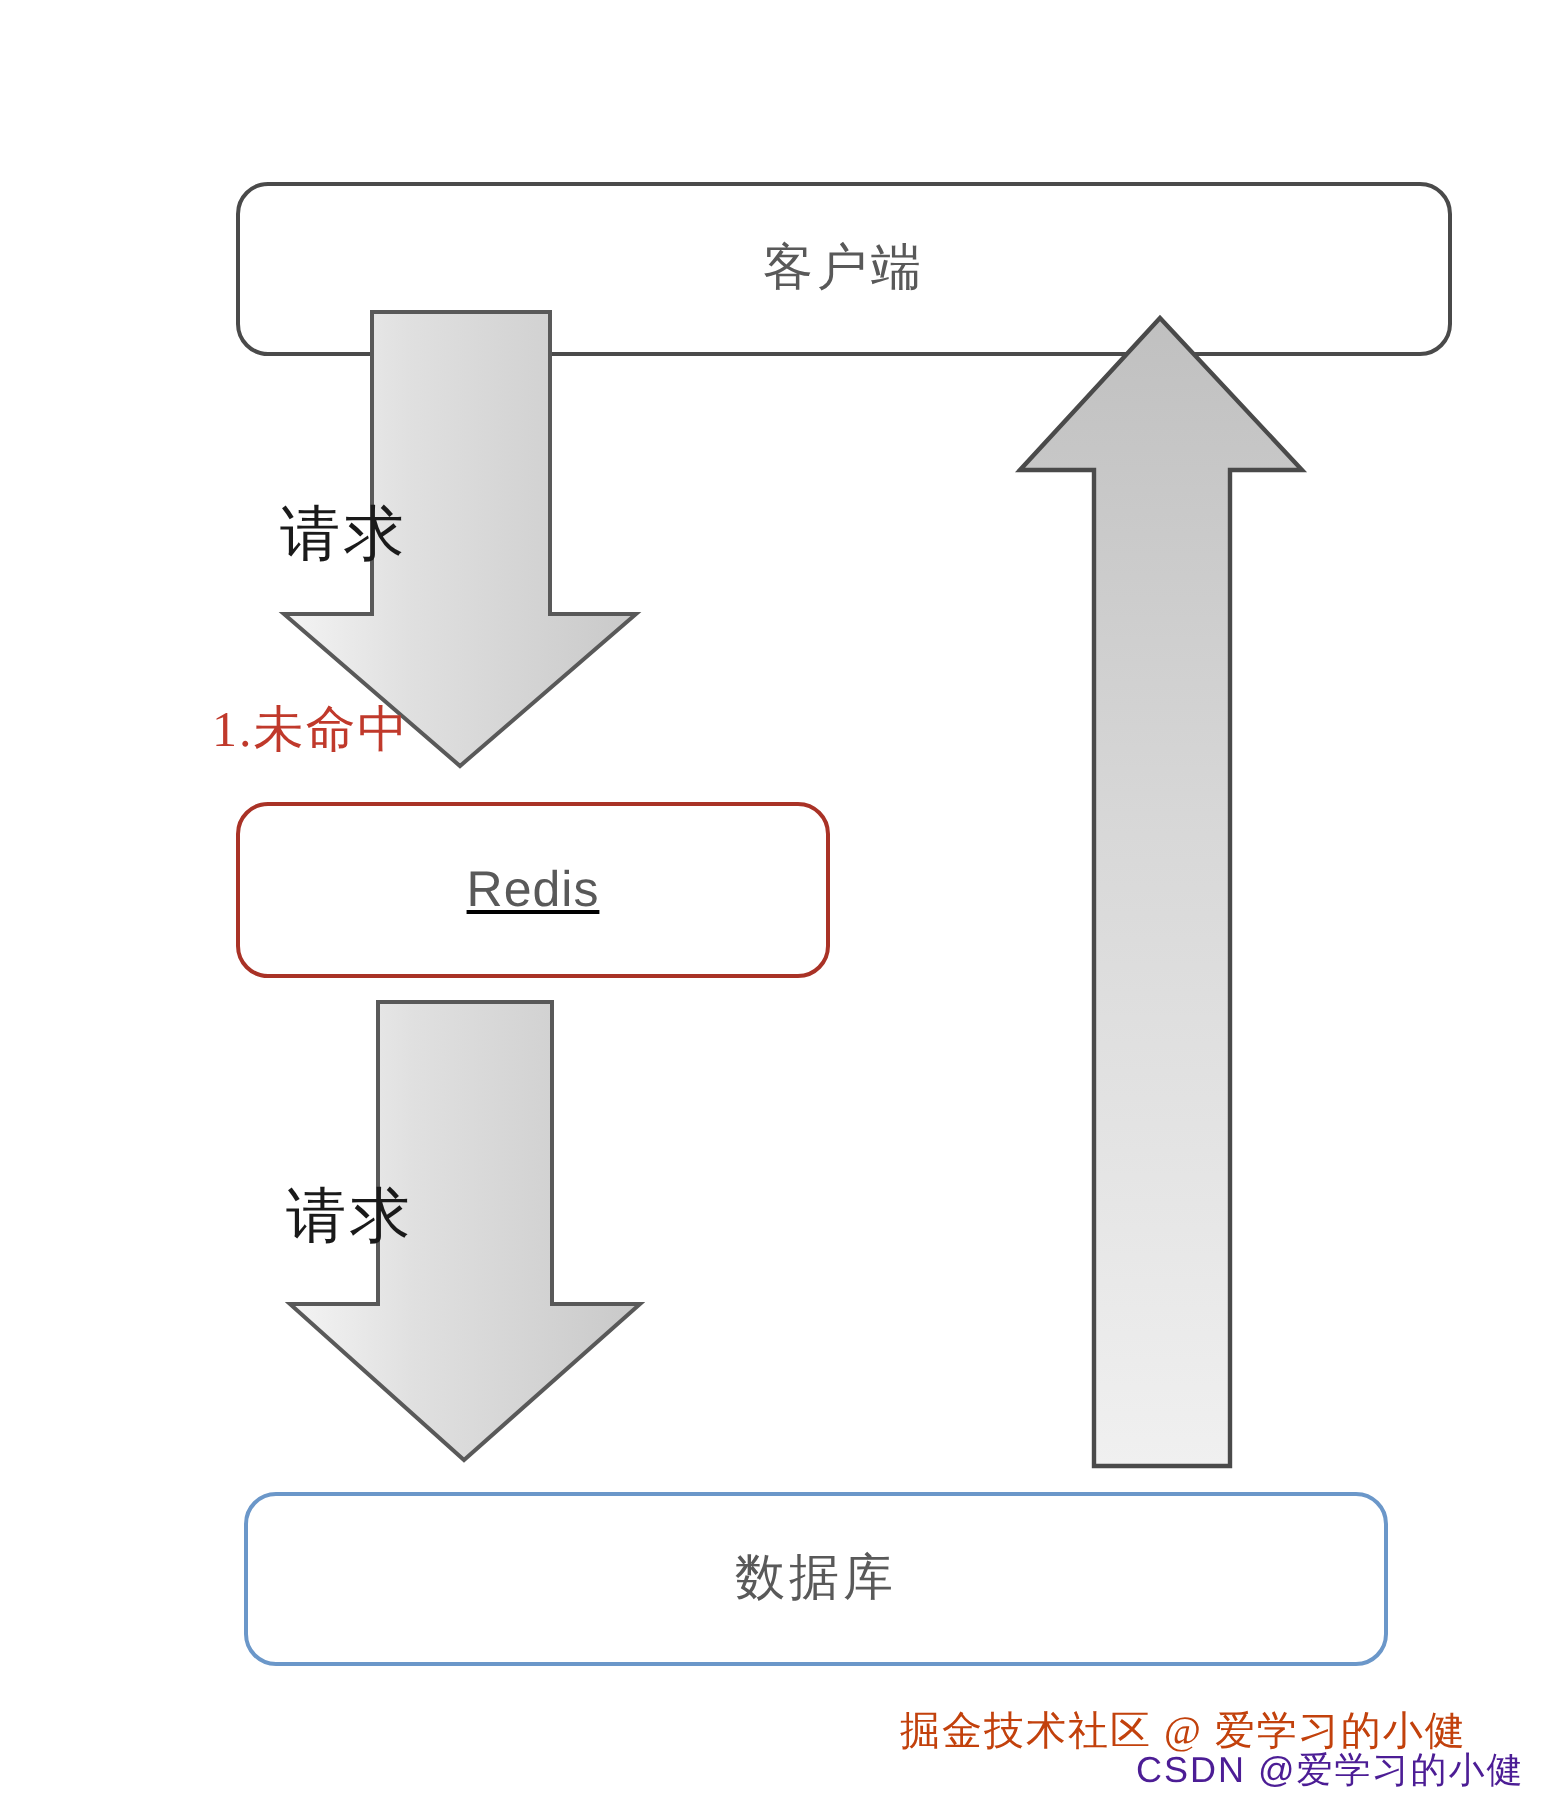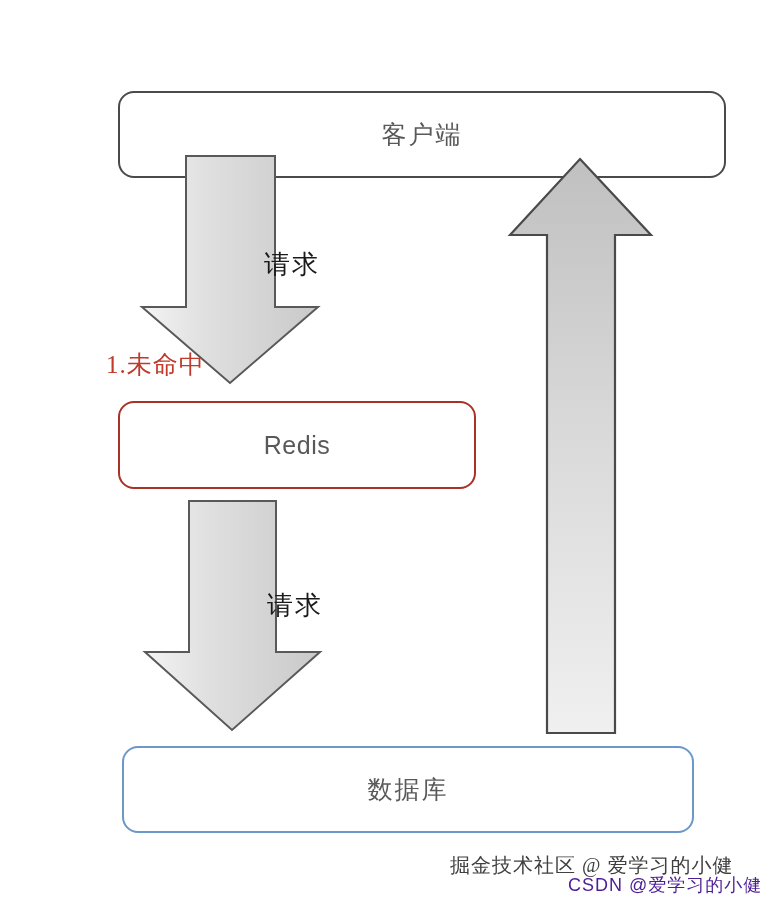--- a/index.html
+++ b/index.html
@@ -38,24 +38,25 @@
     top: 71px;
     width: 608px;
     height: 87px;
     border: 2.2px solid #4a4a4a;
     border-radius: 16px;
     margin-top: 20px;
   }
   #redis-box {
     left: 118px;
     top: 401px;
-    width: 358px;
+    width: 297px;
     height: 88px;
     border: 2.2px solid #a93226;
     border-radius: 16px;
+    text-decoration: underline;
   }
   #redis-box .node-label {
     font-family: "Liberation Sans", "DejaVu Sans", sans-serif;
     font-size: 25px;
     letter-spacing: 0.5px;
   }
   #db-box {
     left: 122px;
     top: 746px;
     width: 572px;
@@ -67,26 +68,26 @@
   
   .arrow-wrap {
     position: absolute;
   }
   .arrow-wrap svg {
     display: block;
     overflow: visible;
   }
   .arrow-label {
     position: absolute;
-    font-size: 26px;
+    font-size: 30px;
     color: #1a1a1a;
     letter-spacing: 2px;
     white-space: nowrap;
     user-select: none;
-    text-align: right;
+    text-align: left;
   }
 
   #arrow-down-1 { left: 140px; top: 155px; }
   #arrow-down-1 .arrow-label { left: 0; top: 92px; width: 180px; }
   #arrow-down-2 { left: 143px; top: 500px; }
   #arrow-down-2 .arrow-label { left: 0; top: 88px; width: 180px; }
   #arrow-up-1 { left: 508px; top: 157px; }
 
   
   #miss-label {
@@ -100,21 +101,21 @@
     user-select: none;
     margin-left: 40px;
   }
 
   
   #watermark-juejin {
     position: absolute;
     left: 450px;
     top: 852px;
     font-size: 20px;
-    color: #404040;
+    color: #c2410c;
     letter-spacing: 1px;
     white-space: nowrap;
     user-select: none;
   }
   #watermark-csdn {
     position: absolute;
     left: 568px;
     top: 873px;
     font-size: 18px;
     color: #4c1d95;

